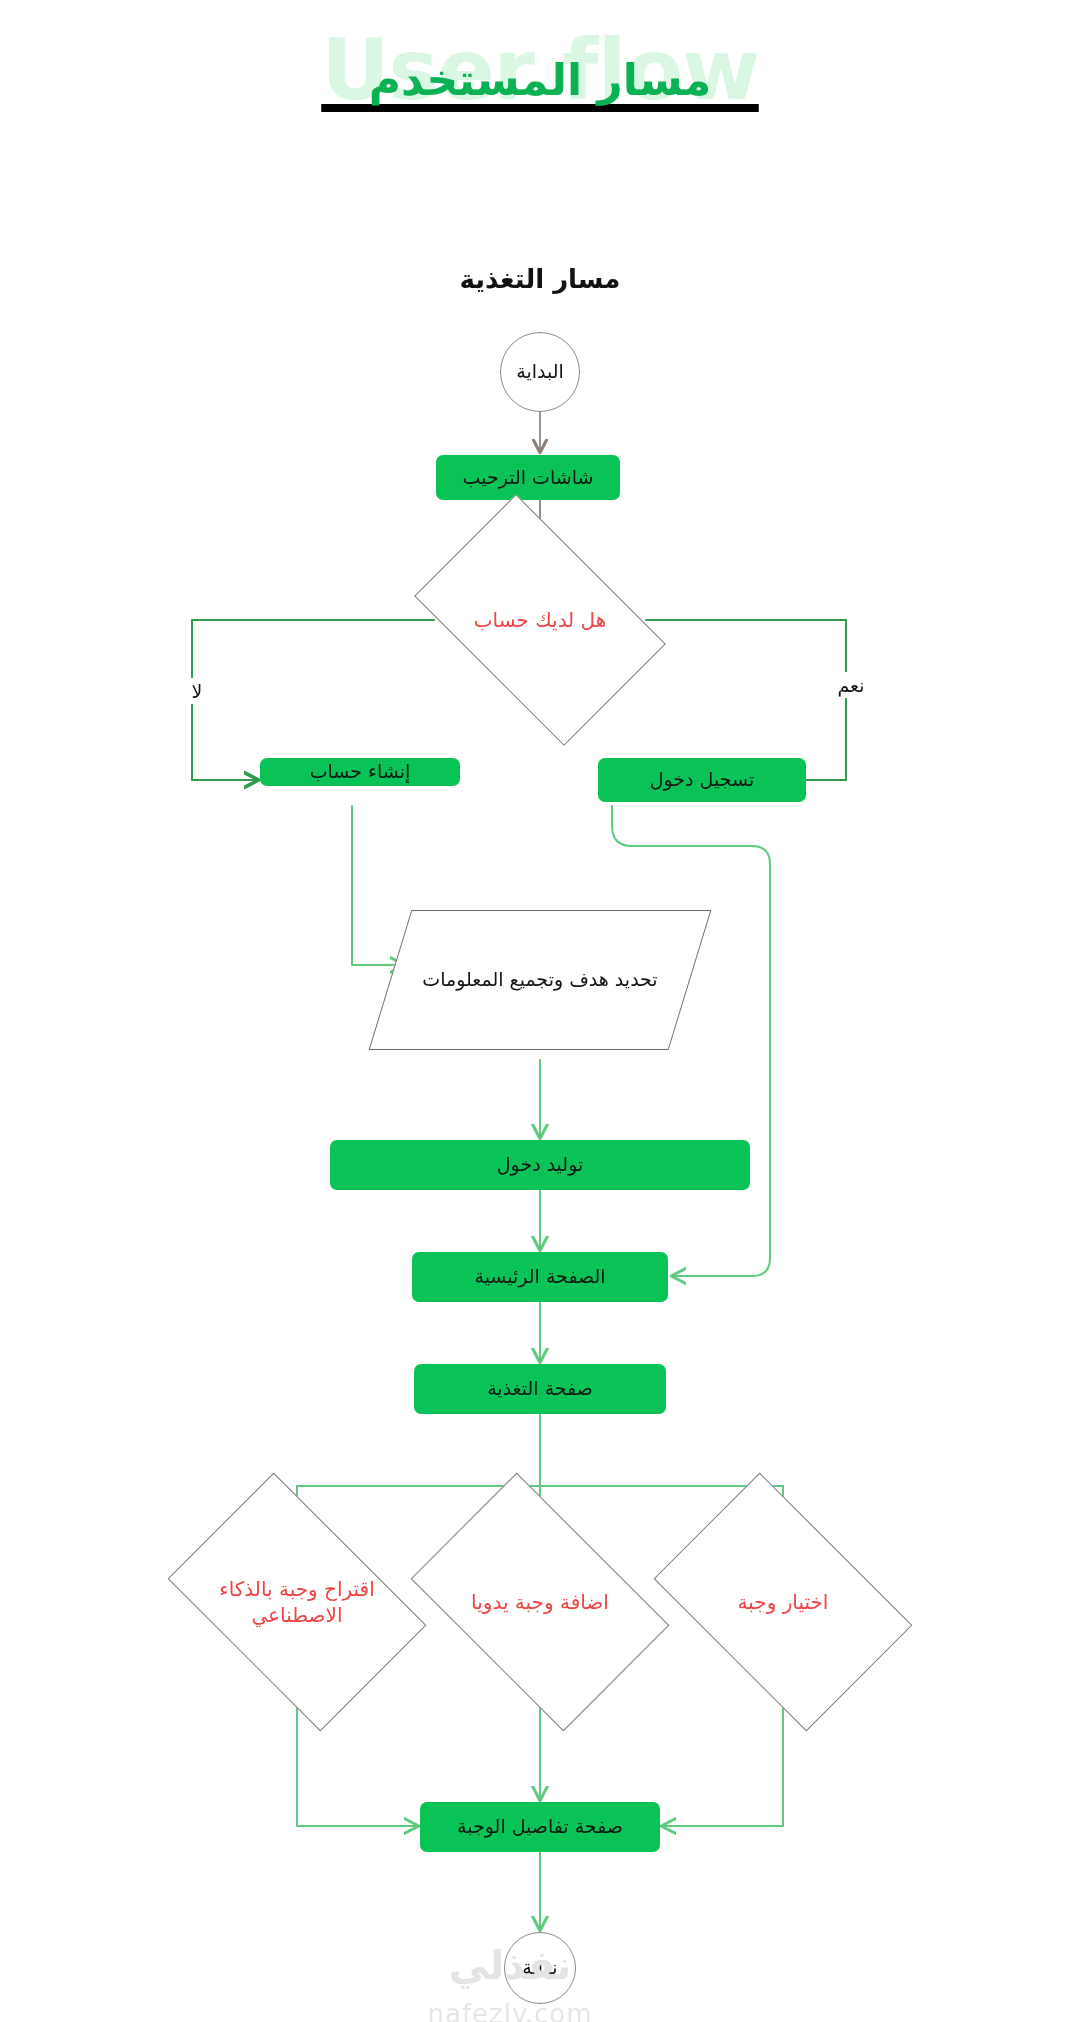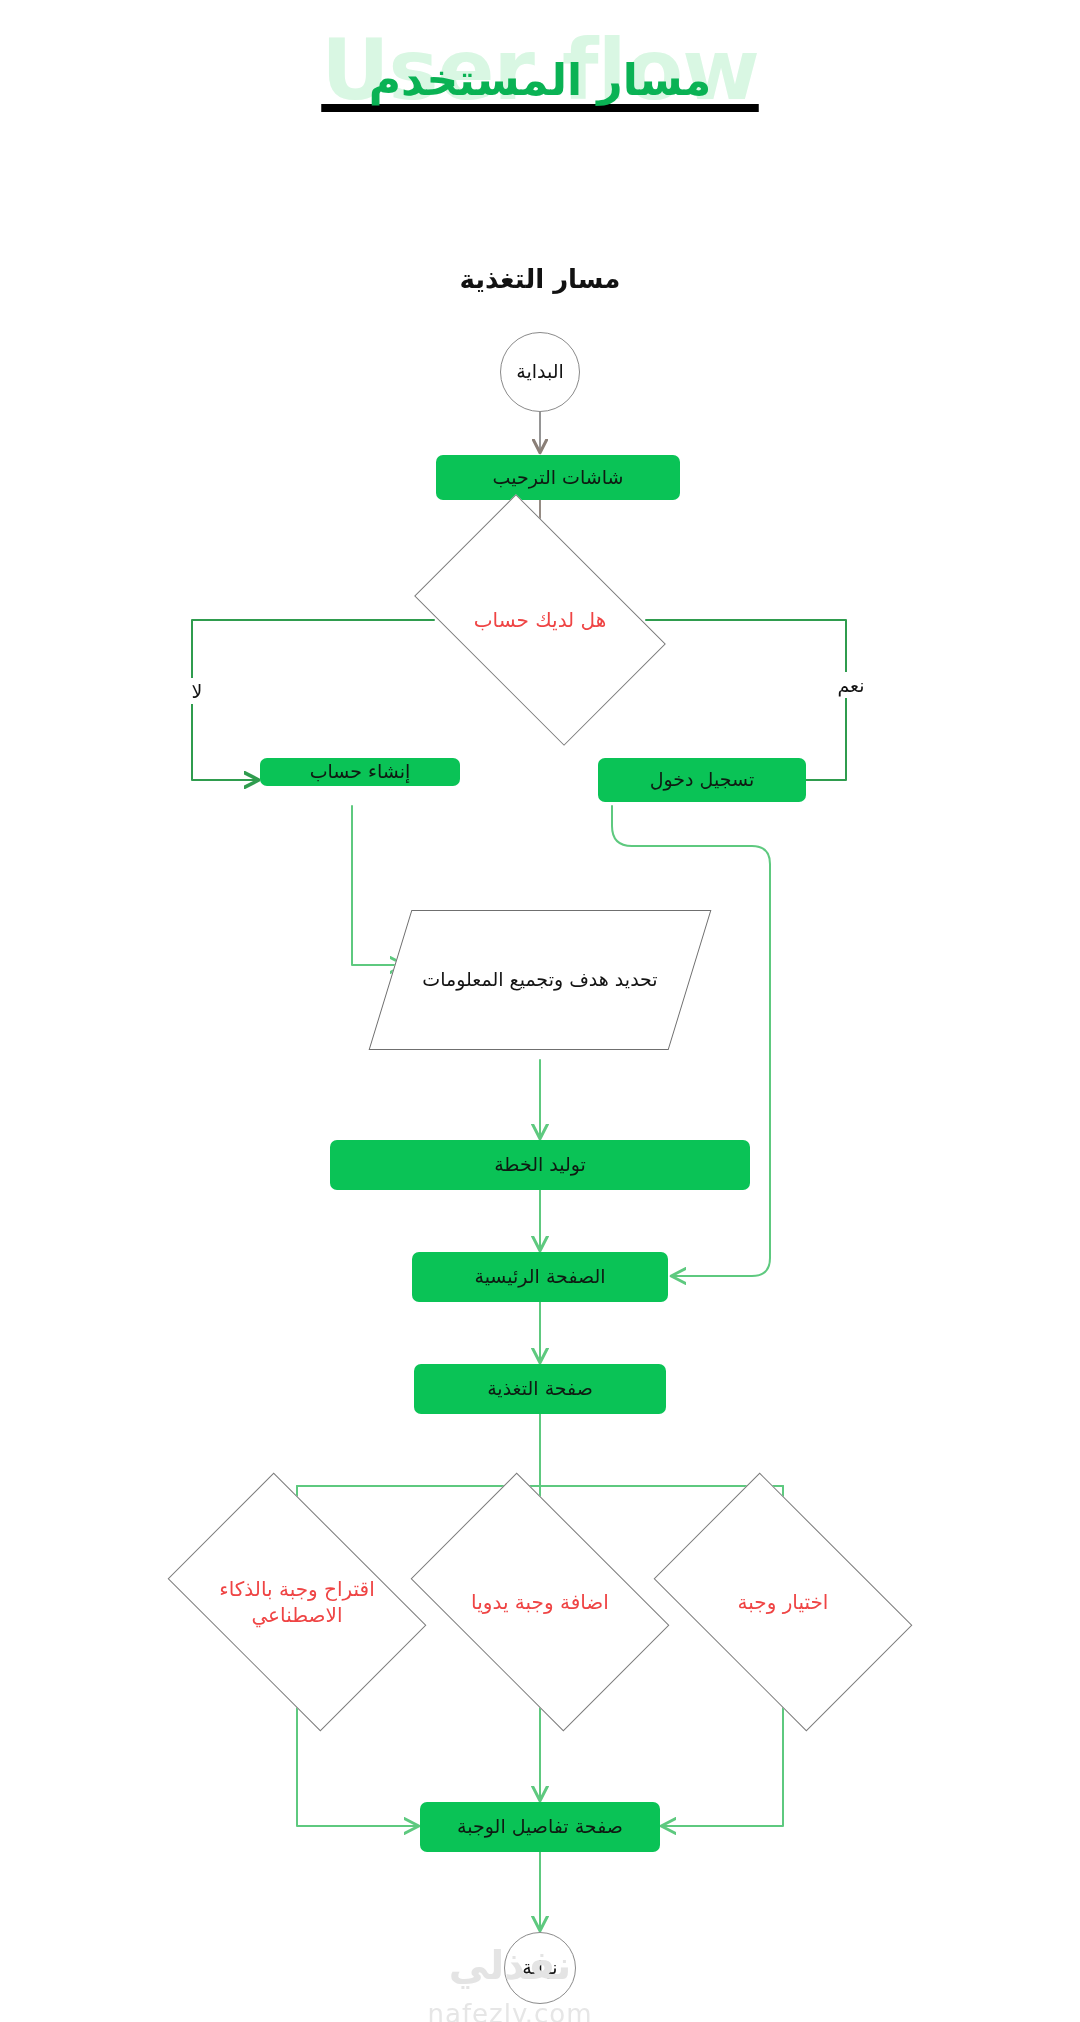--- a/index.html
+++ b/index.html
@@ -122,21 +122,21 @@
       <path d="M783,1678 L783,1826 L662,1826" stroke="#5ec97f" stroke-width="2" marker-end="url(#ah-green)"></path>
 
       <path d="M540,1852 L540,1930" stroke="#5ec97f" stroke-width="2" marker-end="url(#ah-green)"></path>
     </g>
   </svg>
 
   <div class="node term" style="left:500px;top:332px;width:80px;height:80px;">
     <span class="lbl">البداية</span>
   </div>
 
-  <div class="node proc" style="left:436px;top:455px;width:244px;height:45px;">
+  <div class="node proc" style="left:436px;top:455px;width:184px;height:45px;">
     <span class="lbl">شاشات الترحيب</span>
   </div>
 
   <div class="node decision" style="left:434px;top:548px;width:212px;height:144px;">
     <span class="dia"></span>
     <span class="lbl">هل لديك حساب</span>
   </div>
 
   <div class="edge-label" style="left:178px;top:678px;width:30px;">لا</div>
   <div class="edge-label" style="left:824px;top:672px;width:46px;">نعم</div>
@@ -148,21 +148,21 @@
   <div class="node proc" style="left:598px;top:758px;width:208px;height:44px;text-align:center;">
     <span class="lbl">تسجيل دخول</span>
   </div>
 
   <div class="node para" style="left:390px;top:910px;width:300px;height:140px;">
     <span class="pgram"></span>
     <span class="lbl">تحديد هدف وتجميع المعلومات</span>
   </div>
 
   <div class="node proc" style="left:330px;top:1140px;width:420px;height:50px;">
-    <span class="lbl">توليد الخطة</span>
+    <span class="lbl">توليد دخول</span>
   </div>
 
   <div class="node proc" style="left:412px;top:1252px;width:256px;height:50px;">
     <span class="lbl">الصفحة الرئيسية</span>
   </div>
 
   <div class="node proc" style="left:414px;top:1364px;width:252px;height:50px;">
     <span class="lbl">صفحة التغذية</span>
   </div>
 

